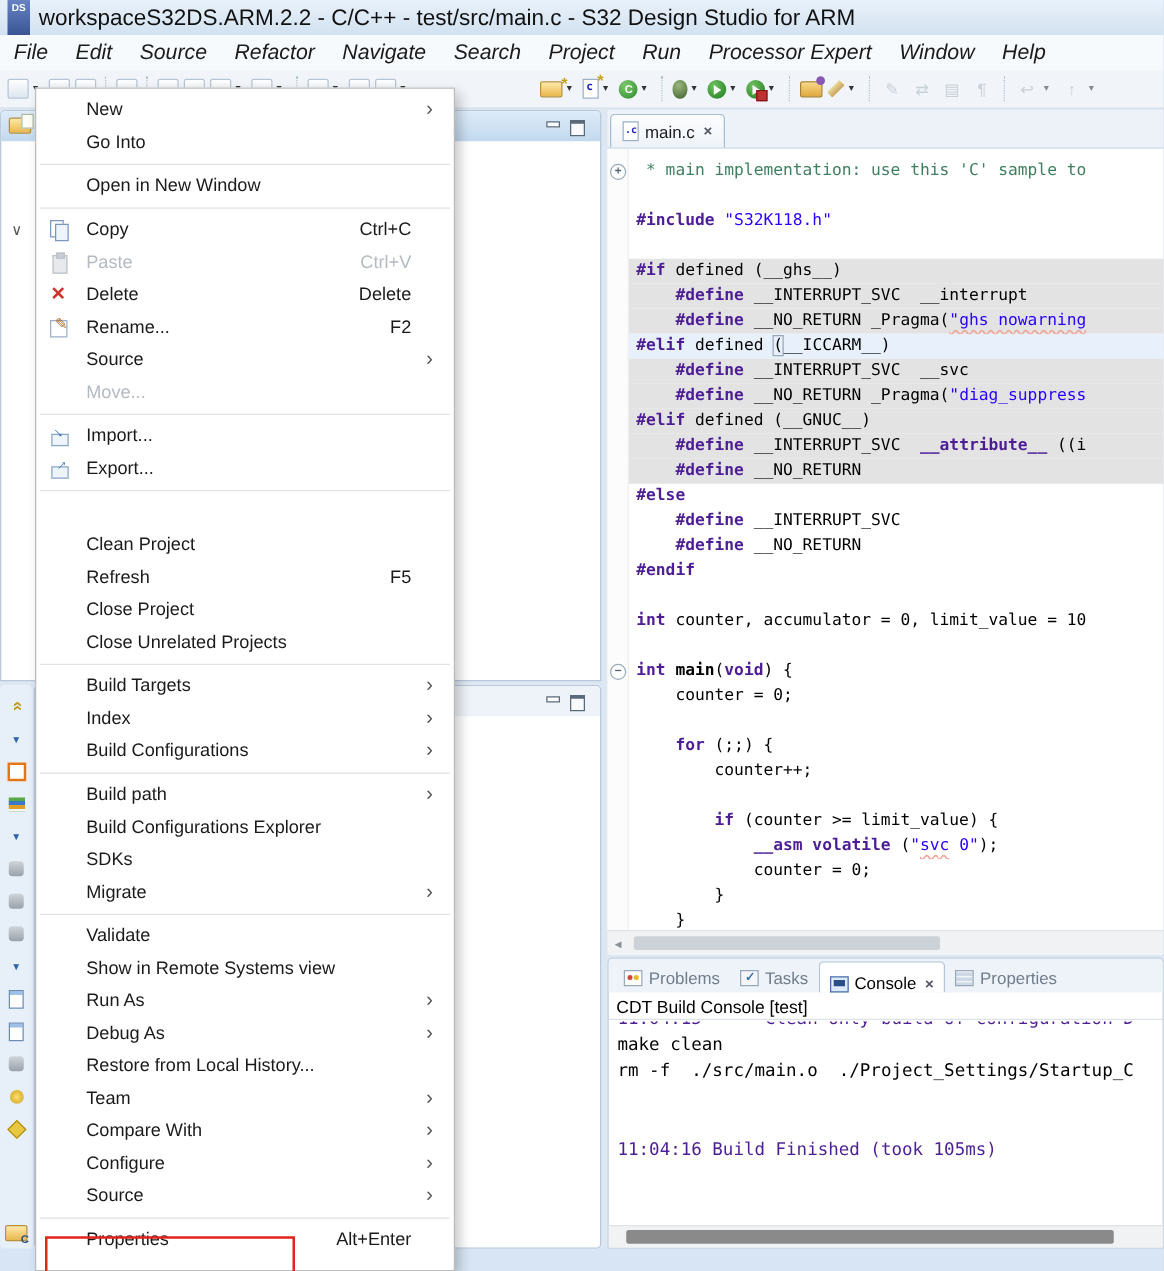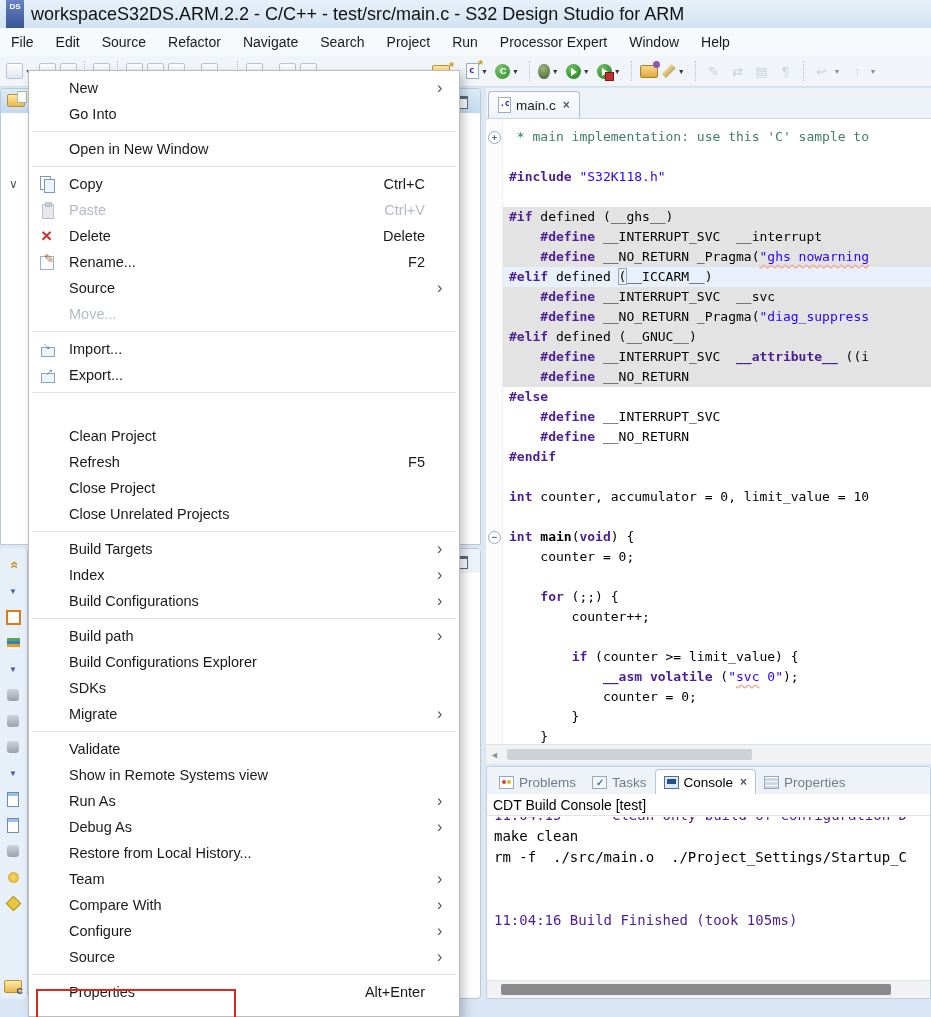--- a/index.html
+++ b/index.html
@@ -6,21 +6,21 @@
   #app{position:relative;width:931px;height:1017px;overflow:hidden;background:#dde7f2;
        font-family:"Liberation Sans",sans-serif;color:#1a1a1a;}
   
   .titlebar{position:absolute;left:0;top:0;width:100%;height:28px;
     background:linear-gradient(#e8f1fa,#d2e2f1);display:flex;align-items:center;padding-left:6px;box-sizing:border-box;}
   .appico{width:18px;height:33px;border-radius:3px;background:linear-gradient(#6a86c8,#35508e);
     color:#fff;font:bold 8px/18px "Liberation Sans",sans-serif;text-align:center;flex:0 0 18px;}
   .title{margin-left:7px;font-size:18px;color:#111;}
   
   .menubar{position:absolute;left:0;top:28px;width:100%;height:28px;background:#f7fafc;
-    display:flex;align-items:center;font-size:14px;border-bottom:1px solid #e3ebf3;}
+    display:flex;align-items:center;font-size:17px;border-bottom:1px solid #e3ebf3;font-style:italic;}
   .mb-item{padding:0 11px;cursor:default;}
   
   .toolbar{position:absolute;left:0;top:56px;width:100%;height:30px;background:#f1f5fa;
     display:flex;align-items:center;border-bottom:1px solid #d3dde8;}
   .tbleft{width:430px;flex:0 0 430px;display:flex;align-items:center;overflow:hidden;padding-left:4px;box-sizing:border-box;}
   .tbtn{display:inline-flex;align-items:center;margin:0 1px;padding:1px;border-radius:3px;}
   .tbtn.dis{opacity:.55;}
   .tbi{width:20px;height:18px;display:inline-flex;align-items:center;justify-content:center;position:relative;}
   .caret{font-size:7px;color:#333;margin:0 3px 0 2px;}
   .tsep{width:1px;height:20px;border-left:1px dotted #b4c2d2;margin:0 5px;}
@@ -92,40 +92,40 @@
   .sq{text-decoration:underline;text-decoration-style:wavy;text-decoration-color:#eda79b;text-underline-offset:3px;}
   .pbox{outline:1px solid #9aa7b8;}
   .hscroll{position:absolute;left:0;right:0;bottom:0;height:19px;background:#f1f2f4;border-top:1px solid #e0e2e6;display:flex;align-items:center;}
   .sarrow{width:17px;text-align:center;color:#8a9099;font-size:9px;}
   .sthumb{height:11px;border-radius:2px;background:#cdd2d8;flex:0 0 55%;margin-left:4px;}
   .sthumb.dark{background:#8a8a8a;flex:0 0 88%;margin-left:14px;}
   
   .console{position:absolute;left:486px;top:766px;right:0;bottom:18px;background:#fff;border:1px solid #c0cede;border-radius:4px 4px 0 0;box-sizing:border-box;}
   #contabs{height:27px;background:#eef3f9;display:flex;align-items:flex-end;padding-left:4px;border-radius:3px 3px 0 0;}
   .ctab{display:inline-flex;align-items:center;height:24px;padding:0 8px;font-size:13.5px;color:#6f7d8c;}
-  .ctab.act{background:#fff;border:1px solid #b3c5d9;border-bottom:none;border-radius:4px 4px 0 0;color:#000;}
+  .ctab.act{background:#fff;border:1px solid #b3c5d9;border-bottom:none;border-radius:4px 4px 0 0;color:#000;align-items:flex-end;}
   .ci{width:15px;height:13px;display:inline-block;position:relative;margin-right:5px;box-sizing:border-box;}
   .ci-problems{background:#fff;border:1px solid #98a8ba;}
   .ci-problems::before{content:"";position:absolute;left:2px;top:3px;width:4px;height:4px;background:#d84038;border-radius:50%;}
   .ci-problems::after{content:"";position:absolute;right:2px;top:3px;width:4px;height:4px;background:#e8b820;border-radius:50%;}
   .ci-tasks{background:#f4f6f8;border:1px solid #98a8ba;}
   .ci-tasks::before{content:"✓";color:#3a6fb0;font:bold 10px/11px "Liberation Sans",sans-serif;position:absolute;left:3px;}
   .ci-console{background:#dceafc;border:1px solid #4a6fa8;}
   .ci-console::before{content:"";position:absolute;left:2px;top:2px;right:2px;height:5px;background:#2a4f88;}
   .ci-properties{border:1px solid #98a8ba;background:linear-gradient(#fff 1px,#cdd8e4 1px);background-size:100% 4px;}
   .contitle{height:21px;font-size:14px;padding-left:6px;border-bottom:1px solid #dde3ea;color:#000;display:flex;align-items:center;}
   #conbody{position:absolute;left:0;top:50px;right:0;bottom:17px;overflow:hidden;
     font:14px/21px "DejaVu Sans Mono",monospace;color:#000;padding-left:7px;}
   .conline{min-height:21px;white-space:pre;}
   .conline.blue{color:#4c1d95;}
   .clip{height:9px;overflow:hidden;position:relative;}
   .clip .conline{margin-top:-12px;}
   .statusbar{position:absolute;left:0;bottom:0;width:100%;height:18px;background:#d7e5f4;}
   
-  #ctx{position:absolute;left:28px;top:70px;width:432px;bottom:0;background:#fff;border:1px solid #bcbcbc;
+  #ctx{position:absolute;left:28px;top:70px;width:336px;bottom:0;background:#fff;border:1px solid #bcbcbc;
     box-shadow:4px 4px 9px rgba(0,0,0,.22);z-index:30;padding-top:4px;box-sizing:border-box;overflow:hidden;font-size:14.5px;}
   .mrow{height:26px;display:flex;align-items:center;}
   .mrow.dis{color:#b4bac2;}
   .mi{width:18px;height:16px;flex:0 0 18px;margin:0 12px 0 10px;position:relative;}
   .mlabel{flex:1;}
   .mshort{text-align:right;padding-right:12px;}
   .marr{width:22px;color:#555;font-size:16px;}
   .msep{height:1px;background:#e2e2e2;margin:4px 3px;}
   .mi-copy::before{content:"";position:absolute;left:1px;top:0;width:9px;height:12px;background:#fff;border:1px solid #7a97c0;}
   .mi-copy::after{content:"";position:absolute;left:5px;top:3px;width:9px;height:12px;background:#eef4fb;border:1px solid #7a97c0;}

